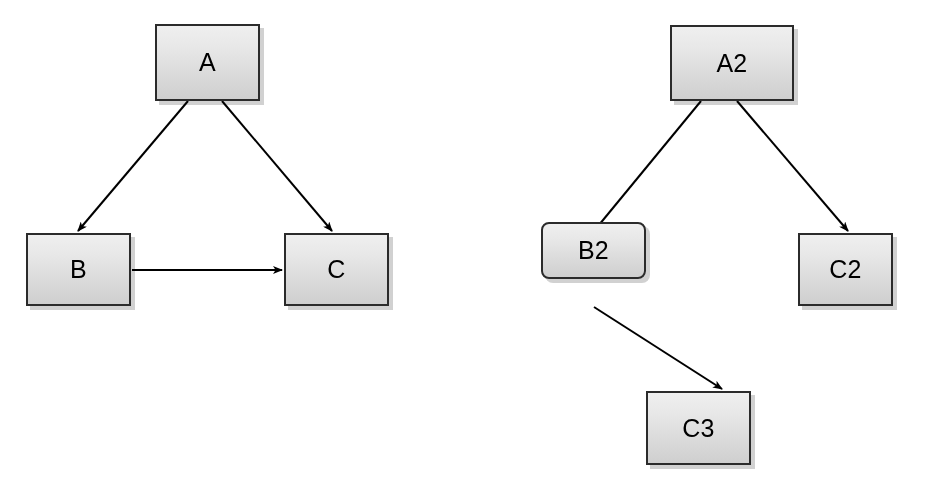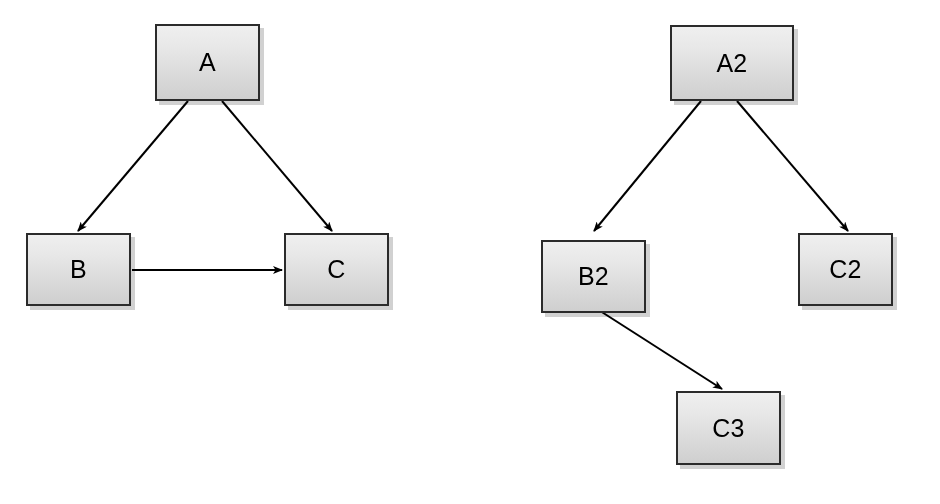--- a/index.html
+++ b/index.html
@@ -74,24 +74,24 @@
       </div>
       <div class="node" style="left: 26px; top: 233px; width: 105px; height: 73px;">
         <span class="node-label">B</span>
       </div>
       <div class="node" style="left: 284px; top: 233px; width: 105px; height: 73px;">
         <span class="node-label">C</span>
       </div>
       <div class="node" style="left: 670px; top: 25px; width: 124px; height: 76px;">
         <span class="node-label">A2</span>
       </div>
-      <div class="node" style="left: 541px; top: 240px; width: 105px; height: 73px;">
+      <div class="node" style="left: 541px; top: 222px; width: 105px; height: 57px; border-radius: 8px;">
         <span class="node-label">B2</span>
       </div>
       <div class="node" style="left: 798px; top: 233px; width: 95px; height: 73px;">
         <span class="node-label">C2</span>
       </div>
-      <div class="node" style="left: 676px; top: 391px; width: 105px; height: 74px;">
+      <div class="node" style="left: 646px; top: 391px; width: 105px; height: 74px;">
         <span class="node-label">C3</span>
       </div>
     </div>
 
 </div>
 
 </body></html>

